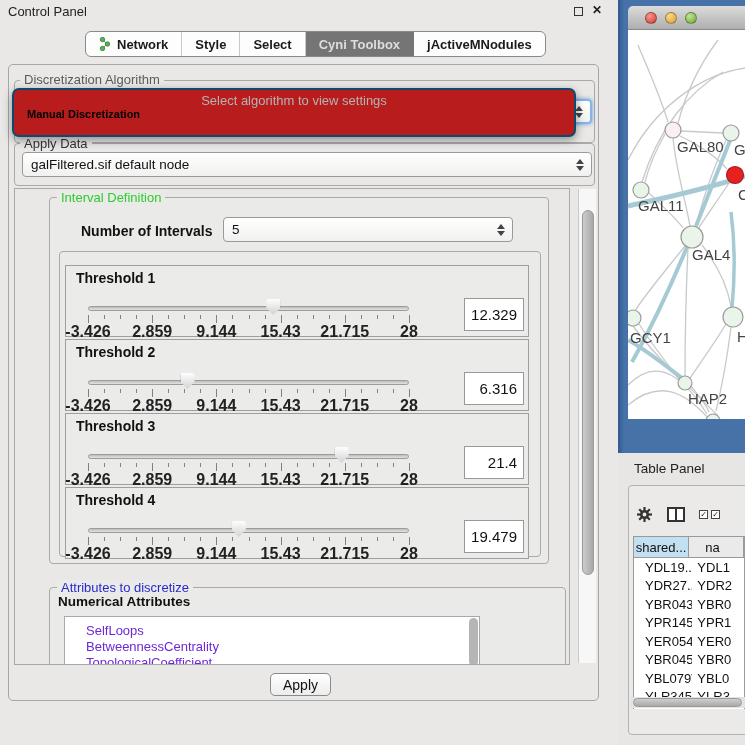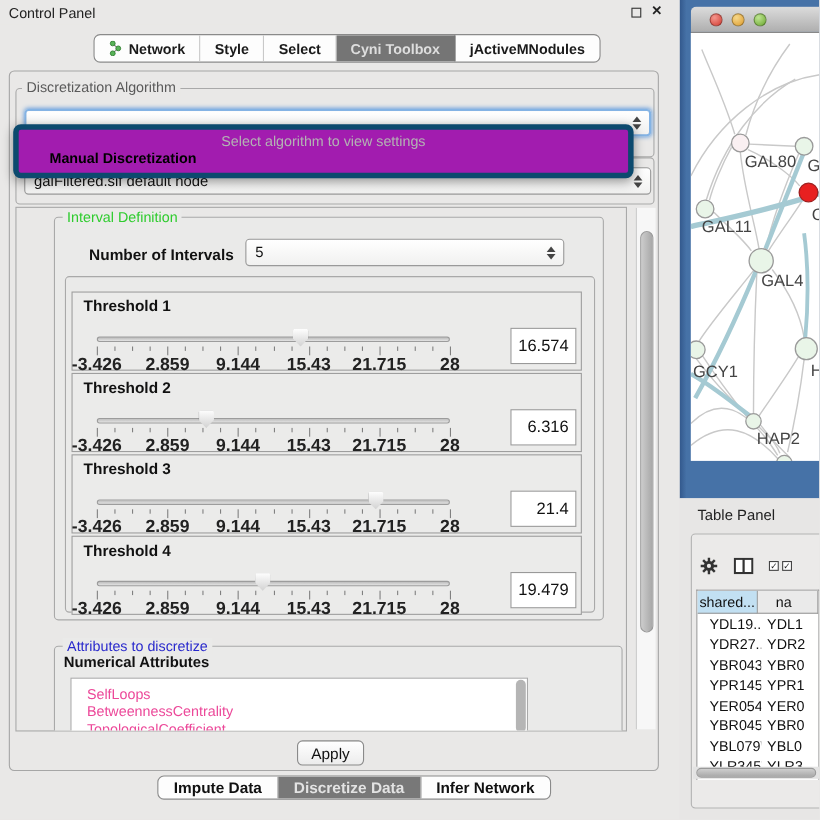--- a/index.html
+++ b/index.html
@@ -35,24 +35,24 @@
   .combo { position:absolute; background:linear-gradient(#ffffff,#f1f1f0); border:1px solid #9a9a9a;
            border-radius:4px; display:flex; align-items:center; font-size:13.5px; color:#111;
            padding:0 22px 0 8px; }
   .combo.focus { border:2px solid #84b3e4; box-shadow:0 0 4px rgba(90,150,220,.9); }
   .spinner { position:absolute; right:7px; top:50%; transform:translateY(-50%); width:8px; height:12px; }
   .spinner:before, .spinner:after { content:""; position:absolute; left:0; border-left:4px solid transparent; border-right:4px solid transparent; }
   .spinner:before { top:0; border-bottom:5px solid #444; }
   .spinner:after  { bottom:0; border-top:5px solid #444; }
 
   
-  #algo-popup { left:12px; top:88px; width:564px; height:49px; background:#a21caf; border:5px solid #0c4a6e;
-                border-radius:7px; box-shadow:0 3px 10px rgba(0,0,0,.4); z-index:50;margin-top:25px; }
+  #algo-popup { left:12px; top:88px; width:564px; height:49px; background:#b91c1c; border:2px solid #0c4a6e;
+                border-radius:7px; box-shadow:0 3px 10px rgba(0,0,0,.4); z-index:50; }
   #algo-popup .ph { position:absolute; left:0; right:0; top:3px; text-align:center; color:#b3b3b3; font-size:13px; }
-  #algo-popup .it1 { position:absolute; left:28px; top:18px; font-size:13px; font-weight:bold; color:#000; }
+  #algo-popup .it1 { position:absolute; left:13px; top:18px; font-size:11px; font-weight:bold; color:#000; }
   #algo-popup .it2 { position:absolute; left:13px; top:33px; font-size:13.5px; color:#000; }
 
   
   #scrollpane { left:14px; top:188px; width:556px; height:477px; border:1px solid #a9a9a9; background:#e9e8e7; overflow:hidden; }
   #v-scroll { left:578px; top:189px; width:18px; height:474px; background:#f7f7f7; border-left:1px solid #c9c9c9; }
   #v-thumb { left:3px; top:21px; width:12px; height:365px; border-radius:6px; background:linear-gradient(90deg,#cccccc,#a8a8a8); border:1px solid #9a9a9a; }
 
   #num-label { font-size:14px; font-weight:bold; color:#111; }
 
   
@@ -66,21 +66,21 @@
            filter:drop-shadow(0 0 1px #777); }
   .ticks { position:absolute; left:22px; top:49px; width:321px; height:8px; }
   .tick { position:absolute; top:0; width:1px; background:#808080; }
   .ticklabels { position:absolute; left:22px; top:57px; width:321px; height:12px; }
   .ticklabel { position:absolute; transform:translateX(-50%); font-size:16px; font-weight:bold; color:#222; white-space:nowrap; }
   .vbox { position:absolute; left:398px; top:32px; width:60px; height:33px; background:#ffffff; border:1px solid #999;
           display:flex; align-items:center; justify-content:flex-end; padding-right:6px; font-size:15px; color:#111; }
 
   
   #attr-list { position:absolute; left:14px; top:28px; width:416px; height:64px; background:#ffffff; border:1px solid #a9a9a9; overflow:hidden; }
-  .attr-item { padding:1px 0 1px 14px; font-size:13px; color:#ec4899; height:16px; }
+  .attr-item { padding:1px 0 1px 21px; font-size:13px; color:#6d28d9; height:16px; }
   #attr-scroll-thumb { position:absolute; right:1px; top:1px; width:9px; height:48px; border-radius:5px; background:#b5b5b5; }
 
   
   #apply-btn { left:270px; top:673px; width:61px; height:23px; background:linear-gradient(#ffffff,#ececec);
                border:1px solid #8a8a8a; border-radius:5px; display:flex; align-items:center; justify-content:center;
                font-size:14px; color:#111; }
   #bottom-tabs { left:143px; top:705px; height:22px; display:flex; border:1px solid #8a8a8a; border-radius:6px;
                  background:#fdfdfd; overflow:hidden; }
   .btab { display:flex; align-items:center; padding:0 14px; font-size:14px; font-weight:bold; color:#111;
           border-right:1px solid #b5b5b5; white-space:nowrap; }
@@ -215,21 +215,21 @@
             <div class="tick" style="left: 100%; height: 8px;"></div>
           </div>
         <div class="ticklabels">
             <span class="ticklabel" style="left: 0%;">-3.426</span>
             <span class="ticklabel" style="left: 20%;">2.859</span>
             <span class="ticklabel" style="left: 40%;">9.144</span>
             <span class="ticklabel" style="left: 60%;">15.43</span>
             <span class="ticklabel" style="left: 80%;">21.715</span>
             <span class="ticklabel" style="left: 100%;">28</span>
           </div>
-        <div class="vbox">16.574</div>
+        <div class="vbox">12.329</div>
       </div>
       <div class="tbox" style="top:150px;">
         <span class="tlabel">Threshold 2</span>
         <div class="track"></div>
         <div class="thumb" style="left: 114.509px;"></div>
         <div class="ticks">
             <div class="tick" style="left: 0%; height: 8px;"></div>
             <div class="tick" style="left: 5%; height: 4px;"></div>
             <div class="tick" style="left: 10%; height: 4px;"></div>
             <div class="tick" style="left: 15%; height: 4px;"></div>
@@ -349,31 +349,20 @@
       <span class="legend blue" style="left:42px; top:391px; background:#eaeae9;">Attributes to discretize</span>
     </div>
 
     <div id="v-scroll" class="abs">
       <div id="v-thumb" class="abs"></div>
     </div>
 
     <div id="apply-btn" class="abs">
         <span>Apply</span>
       </div>
-    <div id="bottom-tabs" class="abs">
-      <div class="btab">
-          <span>Impute Data</span>
-        </div>
-      <div class="btab sel">
-          <span>Discretize Data</span>
-        </div>
-      <div class="btab">
-          <span>Infer Network</span>
-        </div>
-    </div>
   </div>
 
   <div id="net-frame" class="abs"></div>
   <div id="net-titlebar" class="abs">
     <span id="tl-red" class="tlight"></span>
     <span id="tl-yellow" class="tlight"></span>
     <span id="tl-green" class="tlight"></span>
   </div>
   <div id="net-canvas" class="abs">
     <svg id="net-svg" width="117" height="389" viewBox="0 0 117 389">

